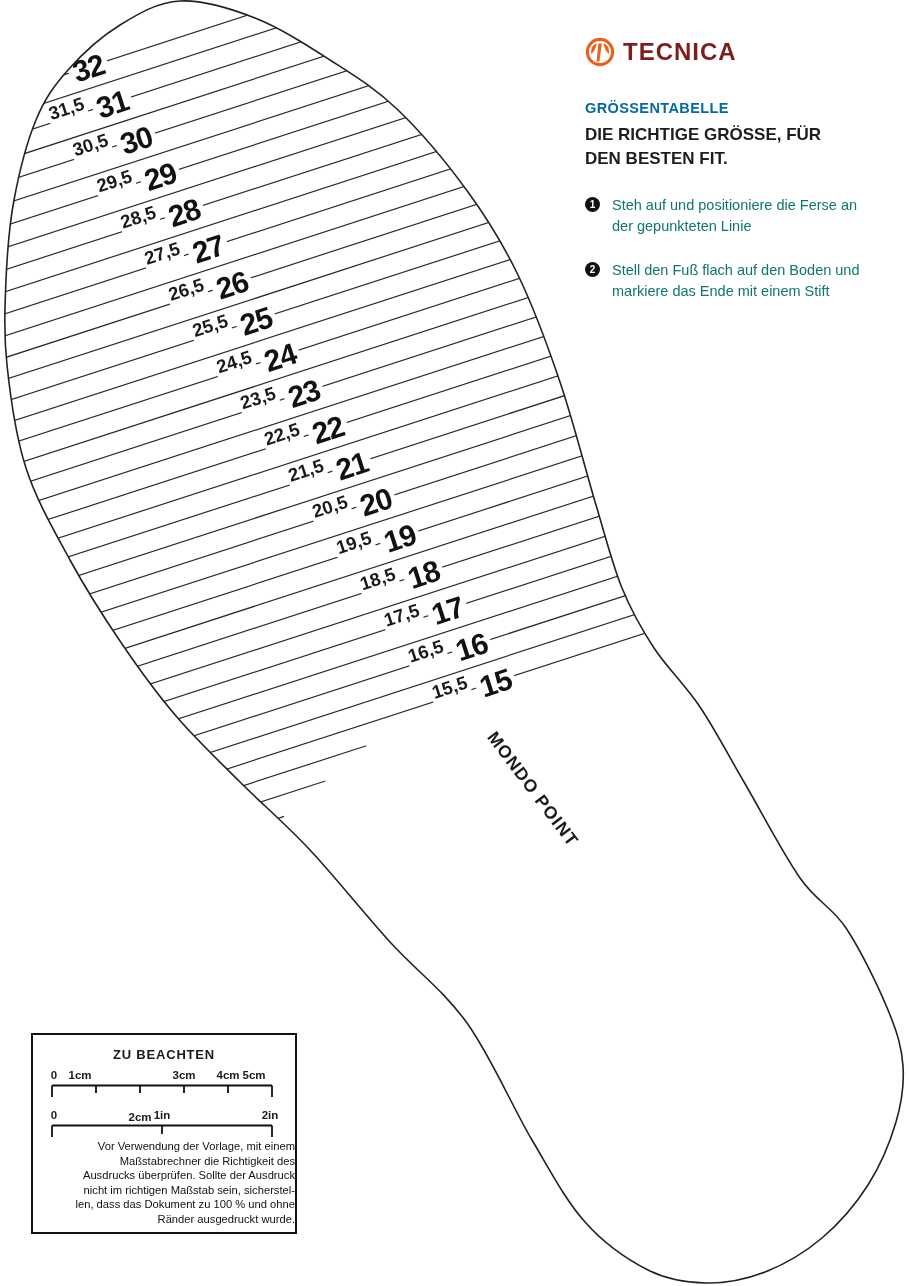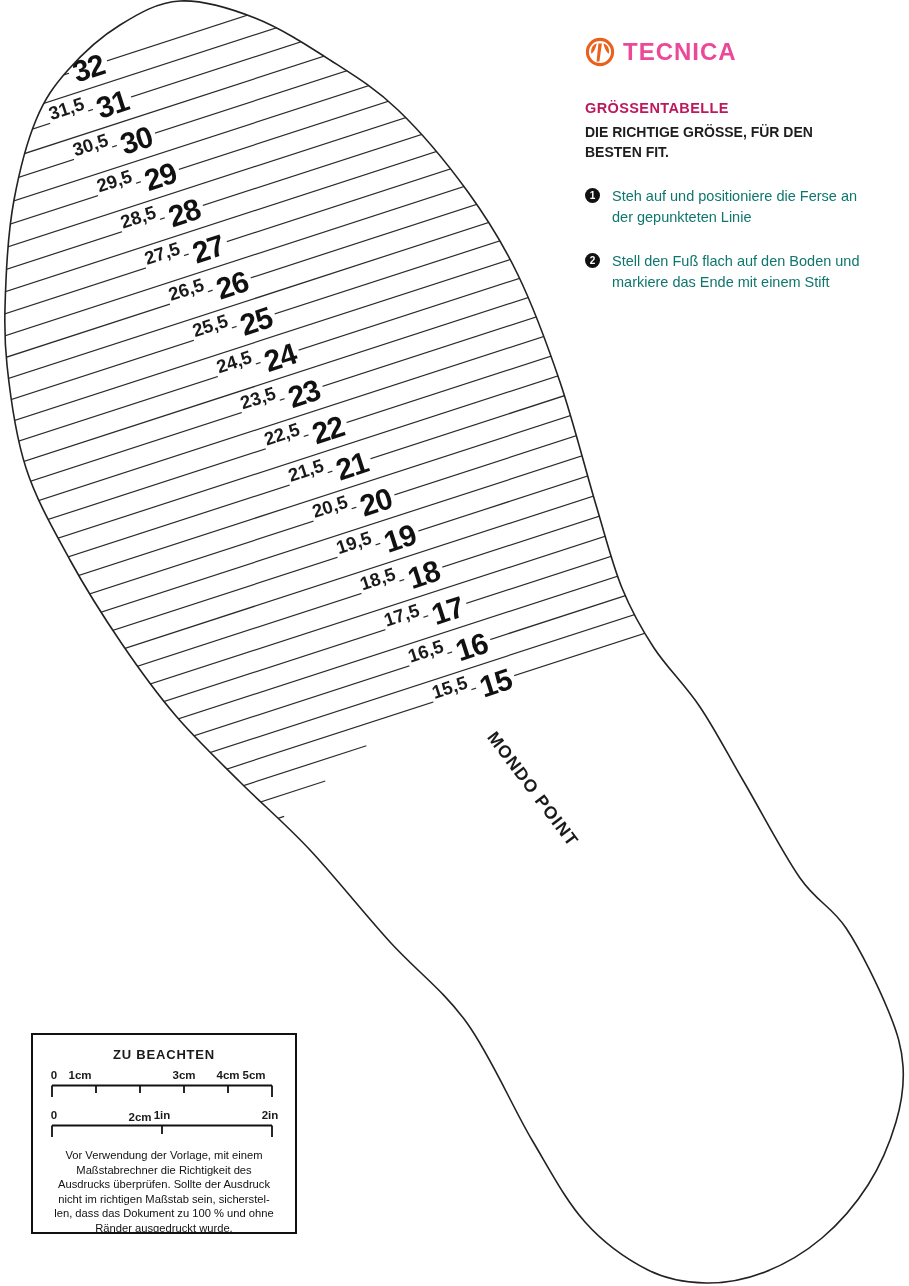--- a/index.html
+++ b/index.html
@@ -4,38 +4,38 @@
 <style>
   html,body{margin:0;padding:0;background:#ffffff;}
   body{width:909px;height:1286px;position:relative;overflow:hidden;
        font-family:"Liberation Sans", sans-serif;color:#1a1a1a;}
   #figure-svg{position:absolute;left:0;top:0;}
   
   .panel{position:absolute;left:585px;top:36px;width:292px;}
   .logo-row{display:flex;align-items:center;gap:8px;height:32px;}
   .logo-word{font-size:24px;font-weight:bold;letter-spacing:1px;}
   .panel-heading{margin-top:32px;font-size:14.5px;font-weight:bold;letter-spacing:.4px;}
-  .panel-sub{margin-top:7px;font-size:14px;font-weight:bold;line-height:1.4;
+  .panel-sub{margin-top:7px;font-size:17px;font-weight:bold;line-height:1.4;
              color:#1d1d1f;max-width:255px;}
   .steps{margin-top:24px;}
   .step{display:flex;gap:12px;margin-bottom:23px;max-width:275px;}
   .badge{flex:0 0 15px;width:15px;height:15px;border-radius:50%;background:#111;
          color:#fff;font-size:10px;font-weight:bold;display:flex;
          align-items:center;justify-content:center;margin-top:2px;}
   .step-text{font-size:14.5px;line-height:1.45;color:#0f766e;max-width:248px;}
   
   .notice{position:absolute;left:31px;top:1033px;width:266px;height:201px;
           border:2.5px solid #111;box-sizing:border-box;}
   .notice-title{text-align:center;margin-top:12px;font-size:13px;font-weight:bold;
                 letter-spacing:.8px;}
   .ruler-labels{position:relative;height:14px;margin-top:7px;}
   .ruler-labels span{position:absolute;transform:translateX(-50%);
                      font-size:11.5px;font-weight:bold;white-space:nowrap;}
   .ruler-svg{display:block;margin-top:1px;}
-  .notice-body{margin-top:9px;text-align:center;font-size:11.2px;line-height:1.3;
+  .notice-body{text-align:right;font-size:11.2px;line-height:1.3;
                white-space:pre-line;color:#111;}
 </style>
 </head>
 <body>
 
 <svg id="figure-svg" width="909" height="1286" viewBox="0 0 909 1286">
     <defs>
       <clipPath id="footClip">
         <path d="M 180,1 C 157.5,2.2 138.7,13.5 120,25 C 101.3,36.5 82.0,54.2 68,70 C 54.0,85.8 45.0,98.3 36,120 C 27.0,141.7 19.0,173.3 14,200 C 9.0,226.7 7.2,252.5 6,280 C 4.8,307.5 3.7,333.7 7,365 C 10.3,396.3 15.5,435.5 26,468 C 36.5,500.5 54.0,530.7 70,560 C 86.0,589.3 104.3,618.0 122,644 C 139.7,670.0 156.3,693.0 176,716 C 195.7,739.0 217.7,759.7 240,782 C 262.3,804.3 285.0,823.3 310,850 C 335.0,876.7 363.8,913.2 390,942 C 416.2,970.8 443.3,990.0 467,1023 C 490.7,1056.0 512.3,1106.8 532,1140 C 551.7,1173.2 565.7,1200.3 585,1222 C 604.3,1243.7 627.8,1259.8 648,1270 C 668.2,1280.2 686.5,1282.7 706,1283 C 725.5,1283.3 745.7,1279.5 765,1272 C 784.3,1264.5 804.8,1252.5 822,1238 C 839.2,1223.5 855.7,1204.3 868,1185 C 880.3,1165.7 890.2,1141.8 896,1122 C 901.8,1102.2 904.3,1084.7 903,1066 C 901.7,1047.3 897.5,1033.0 888,1010 C 878.5,987.0 860.7,950.0 846,928 C 831.3,906.0 817.0,902.3 800,878 C 783.0,853.7 760.7,810.5 744,782 C 727.3,753.5 715.0,729.3 700,707 C 685.0,684.7 667.0,667.8 654,648 C 641.0,628.2 631.7,611.8 622,588 C 612.3,564.2 606.3,539.3 596,505 C 585.7,470.7 573.0,420.3 560,382 C 547.0,343.7 533.3,306.7 518,275 C 502.7,243.3 488.0,219.5 468,192 C 448.0,164.5 421.0,132.0 398,110 C 375.0,88.0 353.8,75.3 330,60 C 306.2,44.7 280.0,27.8 255,18 C 230.0,8.2 202.5,-0.2 180,1 Z"></path>
       </clipPath>
@@ -157,23 +157,23 @@
   </svg>
 
 <div class="panel">
   <div class="logo-row">
     <svg width="30" height="30" viewBox="-15 -15 30 30">
       <circle cx="0" cy="0" r="12.6" fill="none" stroke="#E8611D" stroke-width="3.1"></circle>
       <path d="M -1.6,-8.6 L 1.9,-8.6 L -0.6,9.4 L -3.4,9.4 Z" fill="#E8611D"></path>
       <path d="M -3.2,-8.4 C -7.8,-7.4 -9.6,-2.2 -8.6,1.8 C -6.2,0.4 -4.4,-3.4 -3.2,-8.4 Z" fill="#E8611D"></path>
       <path d="M 3.4,-8.4 C 8.0,-7.4 9.8,-2.2 8.8,1.8 C 6.4,0.4 4.6,-3.4 3.4,-8.4 Z" fill="#E8611D"></path>
     </svg>
-    <span class="logo-word" style="color:#ec4899;">TECNICA</span>
+    <span class="logo-word" style="color:#7f1d1d;">TECNICA</span>
   </div>
-  <div class="panel-heading" style="color:#be185d;">GRÖSSENTABELLE</div>
+  <div class="panel-heading" style="color:#0369a1;">GRÖSSENTABELLE</div>
   <div class="panel-sub">DIE RICHTIGE GRÖSSE, FÜR DEN BESTEN FIT.</div>
   <div class="steps" id="steps-container">
       <div class="step">
         <div class="badge">1</div>
         <div class="step-text">Steh auf und positioniere die Ferse an der gepunkteten Linie</div>
       </div>
       <div class="step">
         <div class="badge">2</div>
         <div class="step-text">Stell den Fuß flach auf den Boden und markiere das Ende mit einem Stift</div>
       </div>

